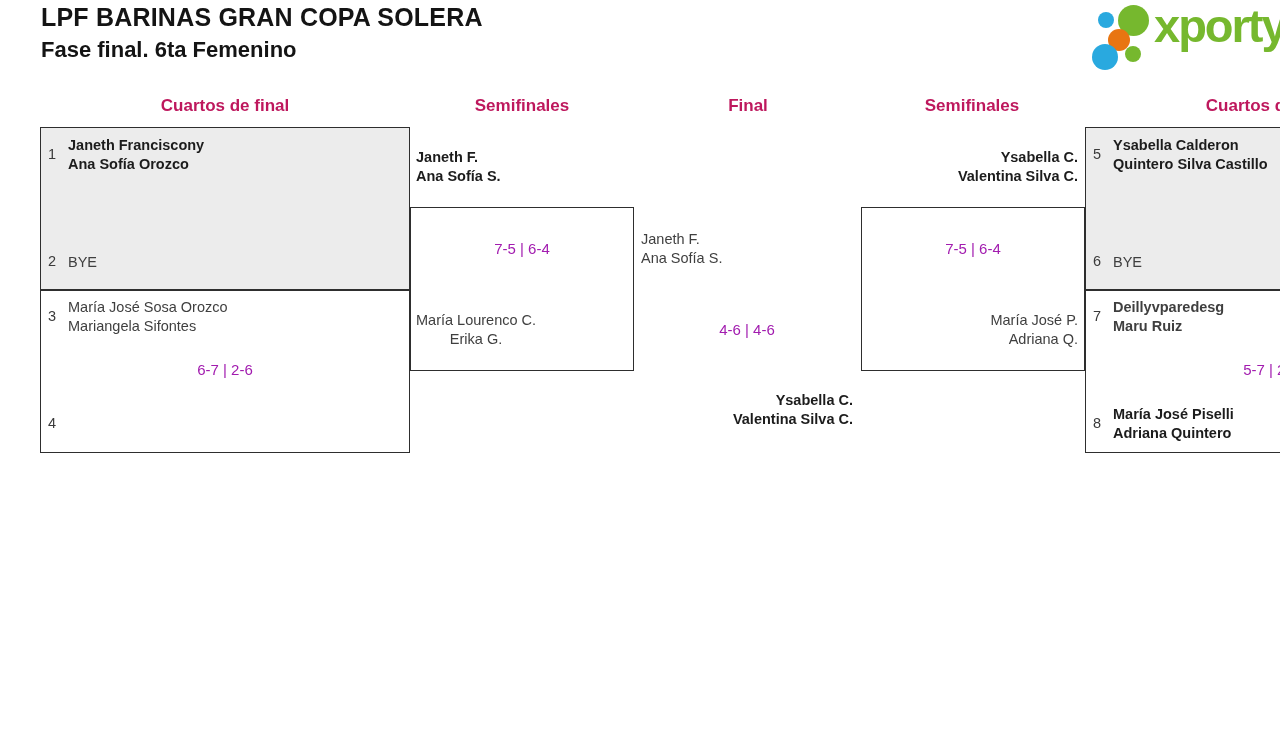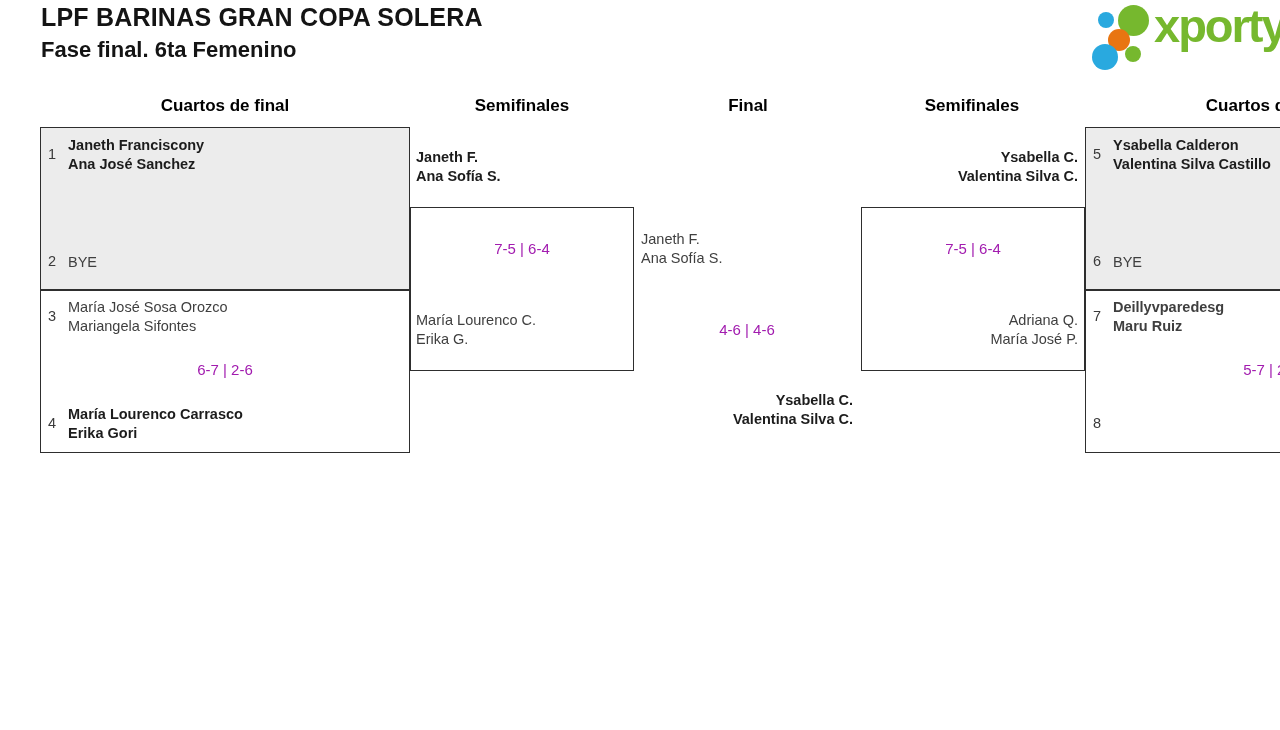--- a/index.html
+++ b/index.html
@@ -9,21 +9,21 @@
   
   .title{position:absolute;left:1px;top:3px;font-size:25px;font-weight:700;color:#141414;letter-spacing:.2px;}
   .subtitle{position:absolute;left:1px;top:37px;font-size:22px;font-weight:700;color:#141414;}
 
   
   .logo{position:absolute;left:1048px;top:4px;width:230px;height:66px;cursor:pointer;text-align:center;}
   .dot{position:absolute;border-radius:50%;}
   .logo-text{position:absolute;left:66px;top:-6px;font-size:47px;font-weight:800;color:#76b82e;letter-spacing:-2px;}
 
   
-  .round-h{position:absolute;top:96px;width:300px;text-align:center;font-size:17px;font-weight:600;color:#000000;}
+  .round-h{position:absolute;top:96px;width:300px;text-align:center;font-size:17px;font-weight:600;color:#be185d;}
 
   
   .mbox{position:absolute;border:1px solid #2e2e2e;background:#fff;box-sizing:border-box;}
   .mbox.bye-fill{background:#ececec;}
 
   
   .seed{position:absolute;font-size:14.5px;color:#3a3a3a;}
   .team{position:absolute;font-size:14.5px;line-height:19px;white-space:nowrap;}
   .team .ln{display:block;}
   .team.w{font-weight:700;color:#1c1c1c;}
@@ -57,80 +57,80 @@
   <div class="mbox bye-fill" style="left:0;top:127px;width:370px;height:163px;"></div>
   <div class="mbox" style="left:0;top:290px;width:370px;height:163px;"></div>
   <div class="mbox" style="left:370px;top:207px;width:224px;height:164px;"></div>
   <div class="mbox" style="left:821px;top:207px;width:224px;height:164px;"></div>
   <div class="mbox bye-fill" style="left:1045px;top:127px;width:370px;height:163px;"></div>
   <div class="mbox" style="left:1045px;top:290px;width:370px;height:163px;"></div>
 
   <div class="seed" style="left:8px;top:146px;">1</div>
   <div class="team w" style="left:28px;top:136px;">
     <span class="ln">Janeth Franciscony</span>
-    <span class="ln">Ana José Sanchez</span>
+    <span class="ln">Ana Sofía Orozco</span>
   </div>
   <div class="seed" style="left:8px;top:253px;">2</div>
   <div class="team l" style="left:28px;top:253px;">
     <span class="ln">BYE</span>
   </div>
 
   <div class="seed" style="left:8px;top:308px;">3</div>
   <div class="team l" style="left:28px;top:298px;">
     <span class="ln">María José Sosa Orozco</span>
     <span class="ln">Mariangela Sifontes</span>
   </div>
   <div class="score" style="left:35px;top:361px;">6-7 | 2-6</div>
   <div class="seed" style="left:8px;top:415px;">4</div>
-  <div class="team w" style="left:28px;top:405px;">
-    <span class="ln">María Lourenco Carrasco</span>
-    <span class="ln">Erika Gori</span>
-  </div>
 
   <div class="team w" style="left:376px;top:148px;">
     <span class="ln">Janeth F.</span>
     <span class="ln">Ana Sofía S.</span>
   </div>
   <div class="score" style="left:332px;top:240px;">7-5 | 6-4</div>
-  <div class="team l" style="left:376px;top:311px;">
+  <div class="team l" style="left:376px;top:311px;text-align:center;">
     <span class="ln">María Lourenco C.</span>
     <span class="ln">Erika G.</span>
   </div>
 
   <div class="team l" style="left:601px;top:230px;">
     <span class="ln">Janeth F.</span>
     <span class="ln">Ana Sofía S.</span>
   </div>
   <div class="score" style="left:557px;top:321px;">4-6 | 4-6</div>
   <div class="team w ra" style="left:501px;top:391px;width:312px;">
     <span class="ln">Ysabella C.</span>
     <span class="ln">Valentina Silva C.</span>
   </div>
 
   <div class="team w ra" style="left:826px;top:148px;width:212px;">
     <span class="ln">Ysabella C.</span>
     <span class="ln">Valentina Silva C.</span>
   </div>
   <div class="score" style="left:783px;top:240px;">7-5 | 6-4</div>
   <div class="team l ra" style="left:826px;top:311px;width:212px;">
+    <span class="ln">María José P.</span>
     <span class="ln">Adriana Q.</span>
-    <span class="ln">María José P.</span>
   </div>
 
   <div class="seed" style="left:1053px;top:146px;">5</div>
   <div class="team w" style="left:1073px;top:136px;">
     <span class="ln">Ysabella Calderon</span>
-    <span class="ln">Valentina Silva Castillo</span>
+    <span class="ln">Quintero Silva Castillo</span>
   </div>
   <div class="seed" style="left:1053px;top:253px;">6</div>
   <div class="team l" style="left:1073px;top:253px;">
     <span class="ln">BYE</span>
   </div>
 
   <div class="seed" style="left:1053px;top:308px;">7</div>
   <div class="team l" style="left:1073px;top:298px;font-weight:bold;">
     <span class="ln">Deillyvparedesg</span>
     <span class="ln">Maru Ruiz</span>
   </div>
   <div class="score" style="left:1081px;top:361px;">5-7 | 2-6</div>
   <div class="seed" style="left:1053px;top:415px;">8</div>
+  <div class="team w" style="left:1073px;top:405px;">
+    <span class="ln">María José Piselli</span>
+    <span class="ln">Adriana Quintero</span>
+  </div>
 
 </div>
 
 </body></html>

